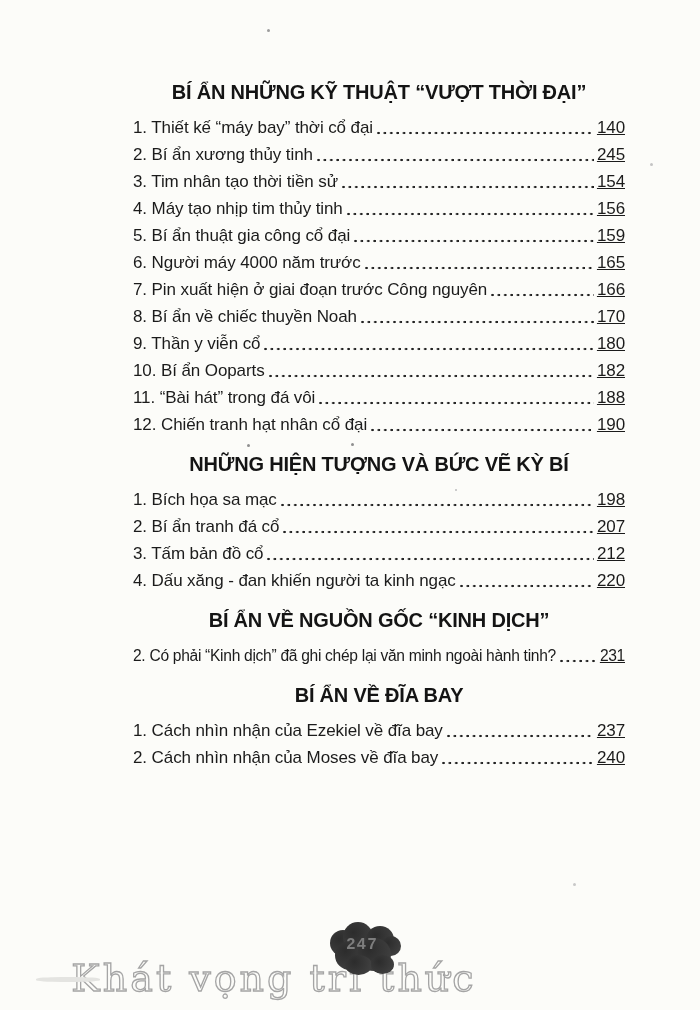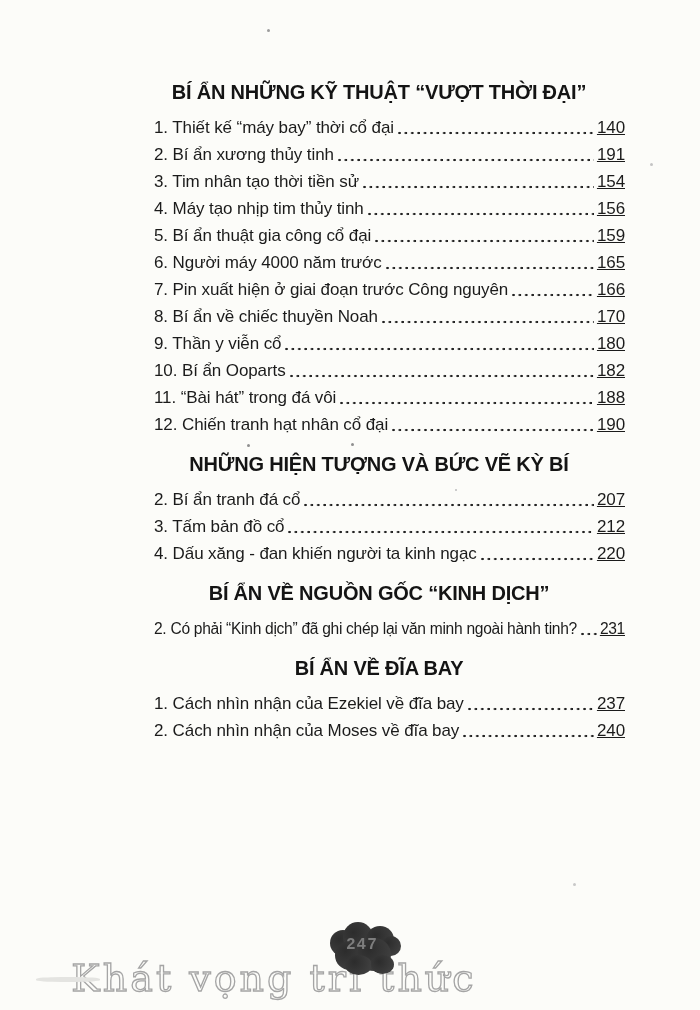--- a/index.html
+++ b/index.html
@@ -32,21 +32,20 @@
     display:flex;
     height:27px;
     font-size:17px;
     letter-spacing:-0.1px;
   }
   .toc-item.tight { font-size:15.6px; letter-spacing:-0.3px; }
   .item-label {
     white-space:nowrap;
     line-height:27px;
     flex-shrink:0;
-    margin-left:21px;
   }
   .leader {
     flex:1 1 auto;
     min-width:6px;
     height:4px;
     align-self:flex-end;
     margin:0 3px 6px 4px;
     background-image:radial-gradient(circle at 1.6px 2px, #222 1.1px, transparent 1.55px);
     background-size:6.4px 4px;
     background-repeat:repeat-x;
@@ -124,21 +123,21 @@
   <div class="toc">
       <div class="section-heading">BÍ ẨN NHỮNG KỸ THUẬT “VƯỢT THỜI ĐẠI”</div>
       <div class="toc-item">
         <span class="item-label">1. Thiết kế “máy bay” thời cổ đại</span>
         <span class="leader"></span>
         <span class="page-num">140</span>
       </div>
       <div class="toc-item">
         <span class="item-label">2. Bí ẩn xương thủy tinh</span>
         <span class="leader"></span>
-        <span class="page-num">191</span>
+        <span class="page-num">245</span>
       </div>
       <div class="toc-item">
         <span class="item-label">3. Tim nhân tạo thời tiền sử</span>
         <span class="leader"></span>
         <span class="page-num">154</span>
       </div>
       <div class="toc-item">
         <span class="item-label">4. Máy tạo nhịp tim thủy tinh</span>
         <span class="leader"></span>
         <span class="page-num">156</span>
@@ -177,20 +176,25 @@
         <span class="item-label">11. “Bài hát” trong đá vôi</span>
         <span class="leader"></span>
         <span class="page-num">188</span>
       </div>
       <div class="toc-item">
         <span class="item-label">12. Chiến tranh hạt nhân cổ đại</span>
         <span class="leader"></span>
         <span class="page-num">190</span>
       </div>
       <div class="section-heading">NHỮNG HIỆN TƯỢNG VÀ BỨC VẼ KỲ BÍ</div>
+      <div class="toc-item">
+        <span class="item-label">1. Bích họa sa mạc</span>
+        <span class="leader"></span>
+        <span class="page-num">198</span>
+      </div>
       <div class="toc-item">
         <span class="item-label">2. Bí ẩn tranh đá cổ</span>
         <span class="leader"></span>
         <span class="page-num">207</span>
       </div>
       <div class="toc-item">
         <span class="item-label">3. Tấm bản đồ cổ</span>
         <span class="leader"></span>
         <span class="page-num">212</span>
       </div>

